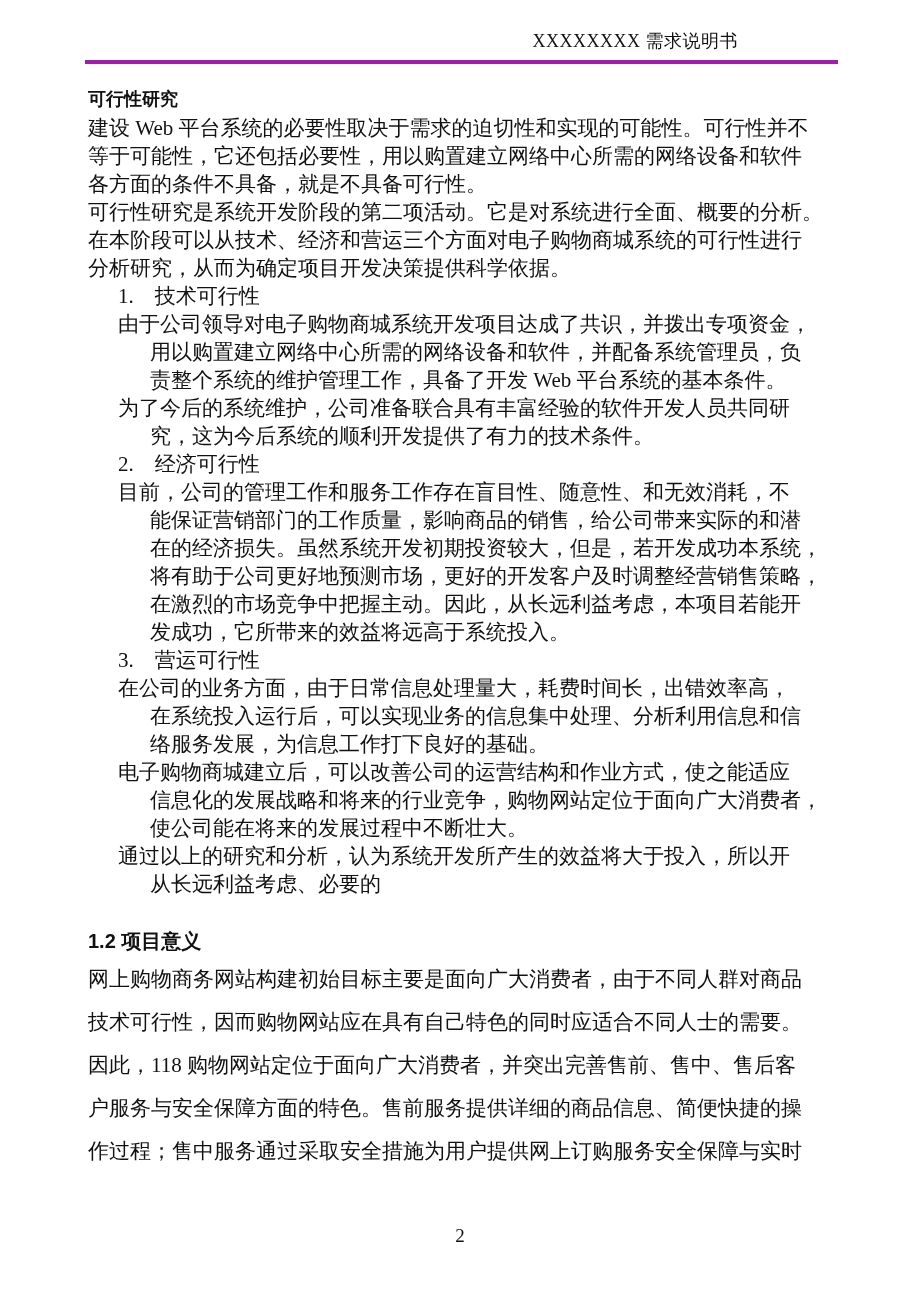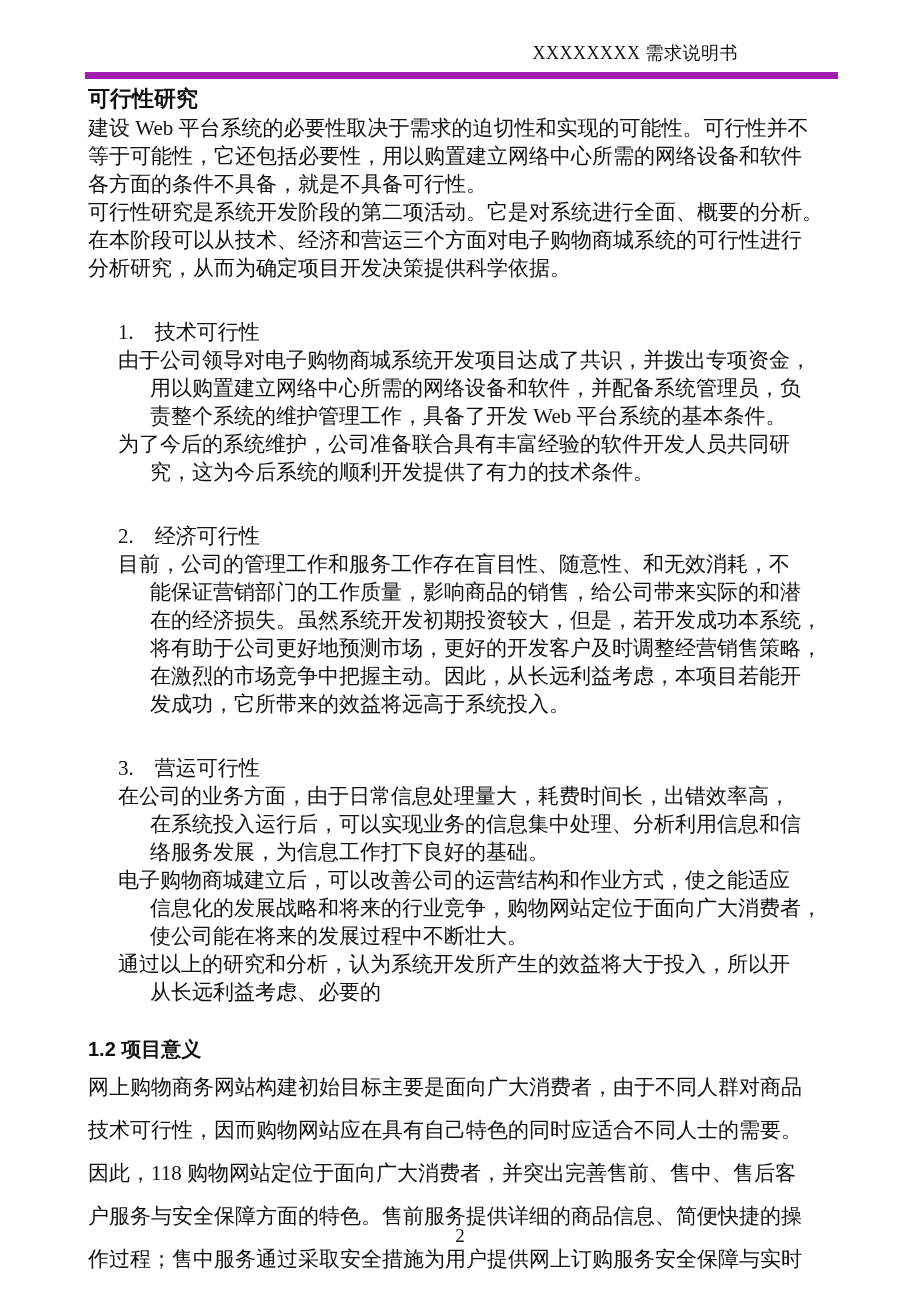--- a/index.html
+++ b/index.html
@@ -6,51 +6,51 @@
   body {
     width: 920px; height: 1302px;
     background: #ffffff;
     color: #111;
     font-family: "Liberation Serif", "DejaVu Serif", serif;
     position: relative;
     overflow: hidden;
   }
   .page-header {
     position: absolute;
-    top: 40px; left: 85px; width: 753px;
-    border-bottom: 7px solid #a21caf;
+    top: 28px; left: 85px; width: 753px;
+    border-bottom: 4px solid #a21caf;
     padding-bottom: 6px;
   }
   .page-header .hdr-text {
     display: block;
     text-align: right;
     padding-right: 100px;
     font-size: 18px;
     line-height: 26px;
     letter-spacing: 0.5px;
   }
   .content {
     position: absolute;
     top: 84px; left: 88px; width: 750px;
   }
   .doc-title {
     font-family: "Liberation Sans", "DejaVu Sans", sans-serif;
     font-weight: 700;
-    font-size: 22px;
+    font-size: 18px;
     line-height: 30px;
     height: 30px;
   }
   .line {
     font-size: 21px;
     line-height: 28px;
     white-space: nowrap;
   }
   .block.hang .line { padding-left: 62px; }
   .block.hang .line:first-child { padding-left: 30px; }
-  .block.num .line { padding-left: 30px; margin-top: 36px; }
+  .block.num .line { padding-left: 30px; }
   .section-heading {
     font-family: "Liberation Sans", "DejaVu Sans", sans-serif;
     font-weight: 700;
     font-size: 20px;
     line-height: 34px;
     margin-top: 26px;
     margin-bottom: 0;
   }
   .spaced .line { line-height: 43px; }
   .page-footer {

